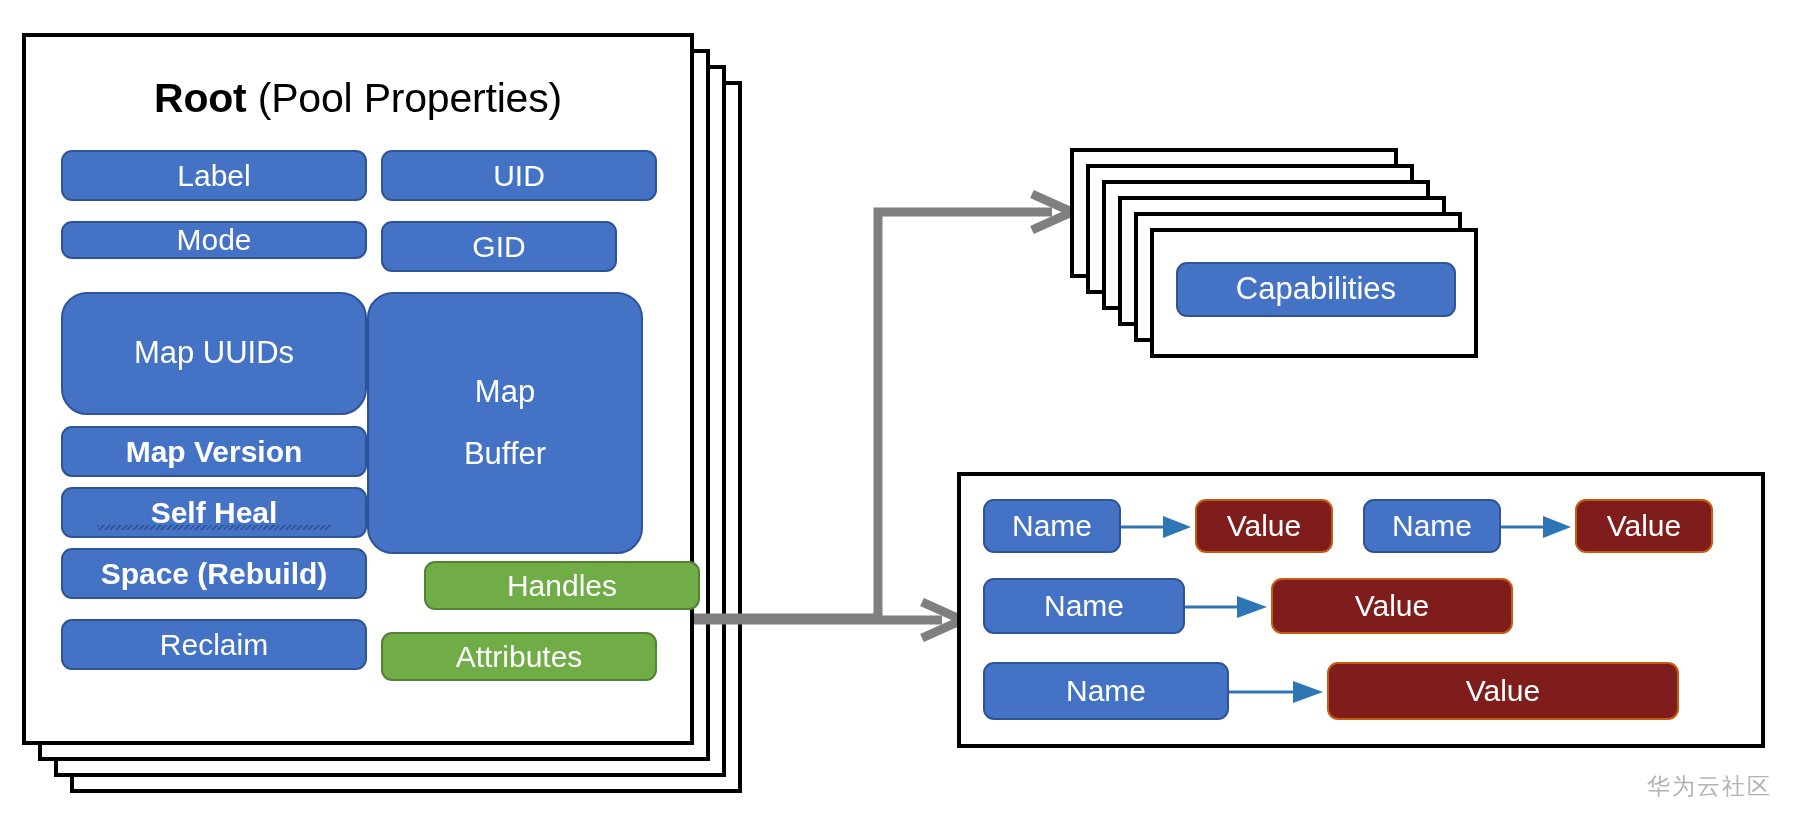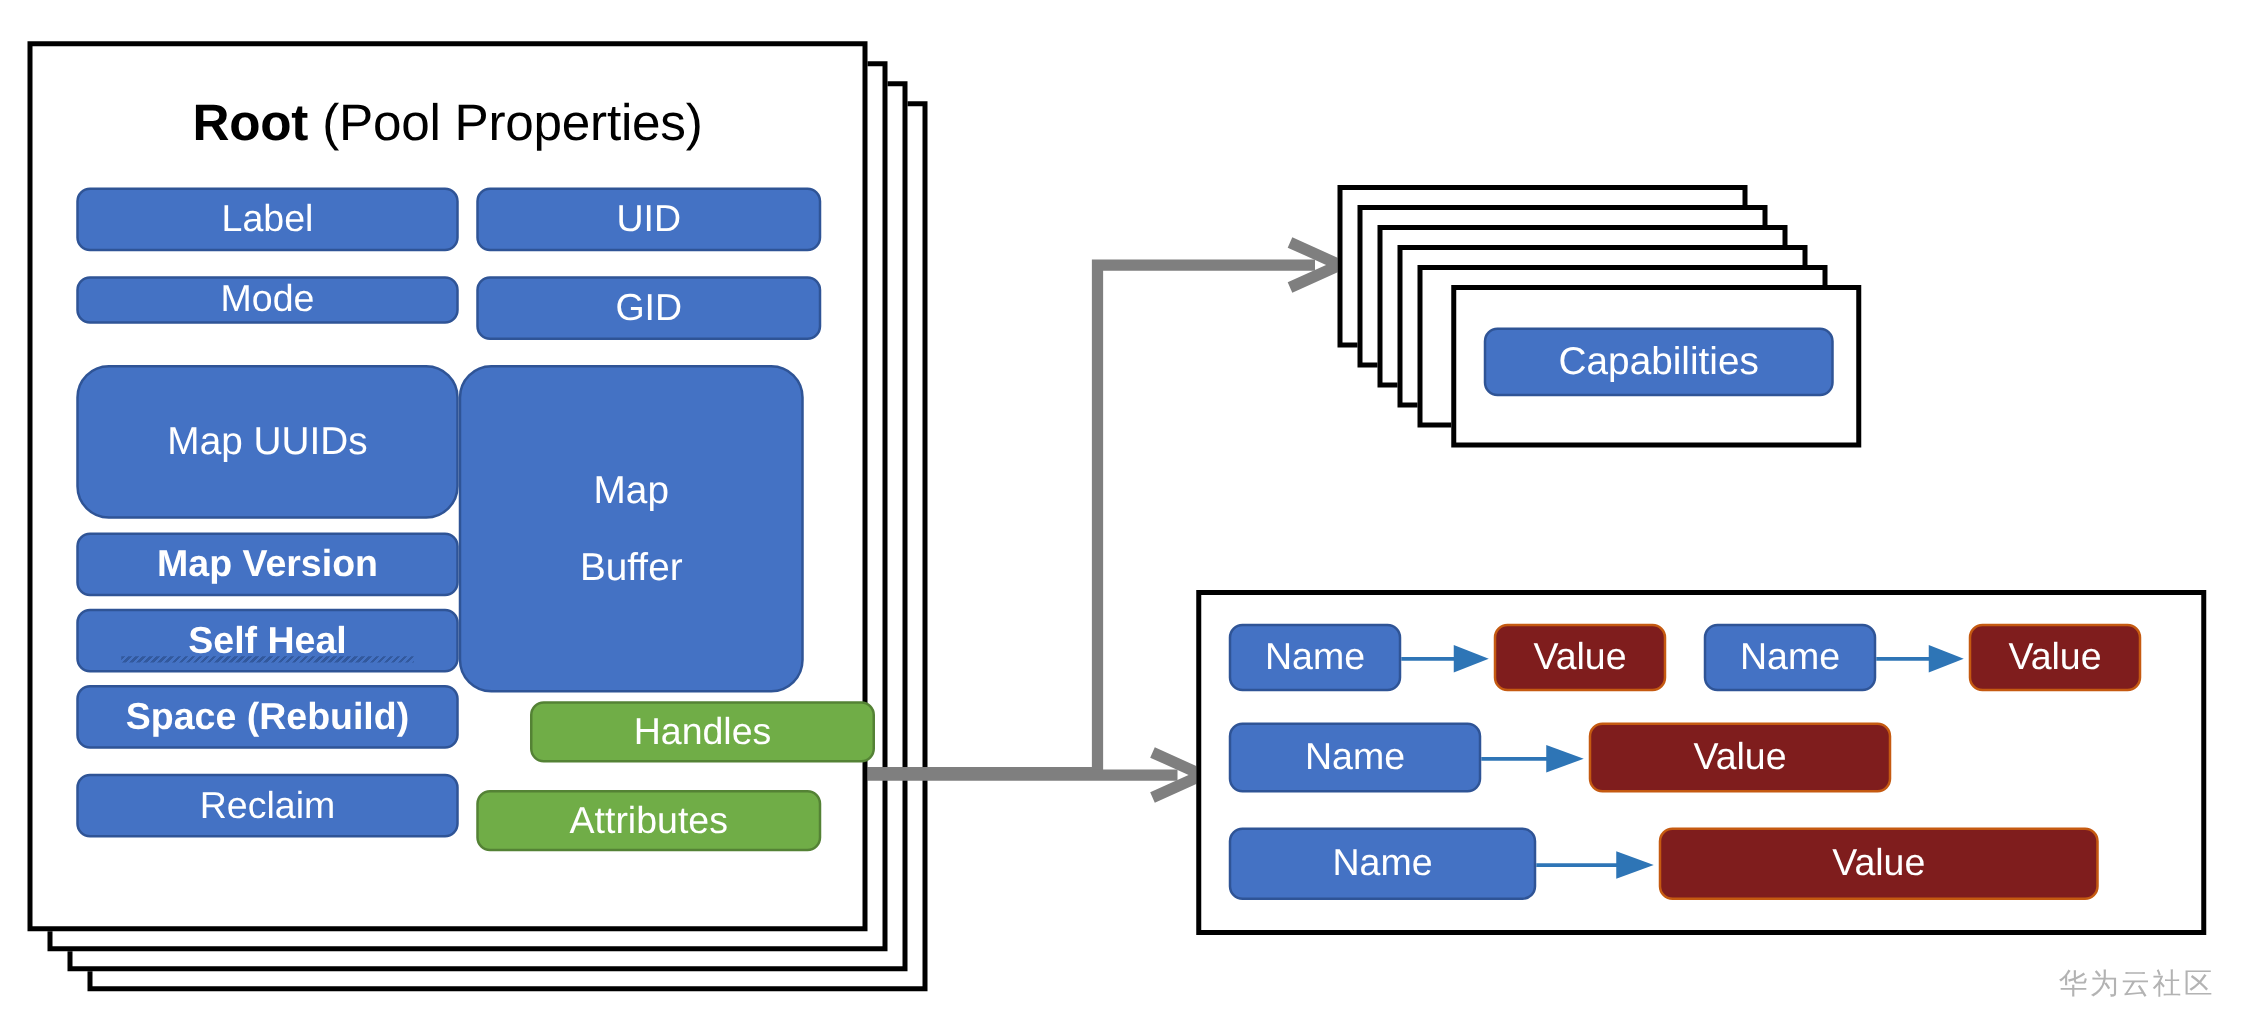--- a/index.html
+++ b/index.html
@@ -146,21 +146,21 @@
 
     <div class="chip blue" style="left:35px; top:450px; width:306px; height:51px; font-size:30px; font-weight:bold;">
       <span>Self Heal</span>
       <span class="squiggle"></span>
     </div>
 
     <div class="chip blue" style="left:35px; top:582px; width:306px; height:51px; font-size:30px;">Reclaim</div>
 
     <div class="chip blue" style="left:355px; top:113px; width:276px; height:51px; font-size:30px;">UID</div>
 
-    <div class="chip blue" style="left:355px; top:184px; width:276px; height:51px; font-size:30px;">GID</div>
+    <div class="chip blue" style="left:355px; top:184px; width:236px; height:51px; font-size:30px;">GID</div>
 
     <div class="chip blue big" style="left:341px; top:255px; width:276px; height:262px; font-size:31px; line-height:2.0;">Map
 Buffer</div>
 
     <div class="chip green" style="left:355px; top:524px; width:276px; height:49px; font-size:30px;margin-left:43px;">Handles</div>
 
     <div class="chip green" style="left:355px; top:595px; width:276px; height:49px; font-size:30px;">Attributes</div>
   </div>
 
   <div class="conn" style="left:680px; top:180px; width:420px; height:440px;">
@@ -176,21 +176,21 @@
       <path d="M 242 4 L 282 22 L 242 40" fill="none" stroke="#7F7F7F" stroke-width="9" stroke-linecap="butt" stroke-linejoin="miter"></path>
     </svg>
   </div>
 
   <div id="cap-stack">
     <div class="sheet" style="left:0px;  top:0px;  width:328px; height:130px; z-index:1;"></div>
     <div class="sheet" style="left:16px; top:16px; width:328px; height:130px; z-index:2;"></div>
     <div class="sheet" style="left:32px; top:32px; width:328px; height:130px; z-index:3;"></div>
     <div class="sheet" style="left:48px; top:48px; width:328px; height:130px; z-index:4;"></div>
     <div class="sheet" style="left:64px; top:64px; width:328px; height:130px; z-index:5;"></div>
-    <div class="sheet" style="left:80px; top:80px; width:328px; height:130px; z-index:6;margin-left:11px;">
+    <div class="sheet" style="left:80px; top:80px; width:328px; height:130px; z-index:6;">
       <div class="chip blue" style="left:22px; top:30px; width:280px; height:55px; font-size:31px;">Capabilities</div>
     </div>
   </div>
 
   <div id="attr-panel">
 
     <div style="position:absolute; left:0; top:0; width:100%; height:84px;">
 
       <div class="chip blue" style="left:22px; top:23px; width:138px; height:54px; font-size:30px;">Name</div>
 

